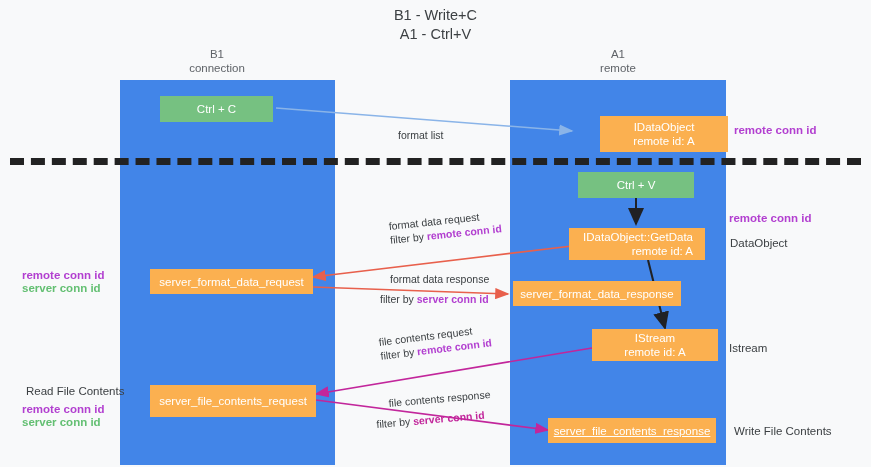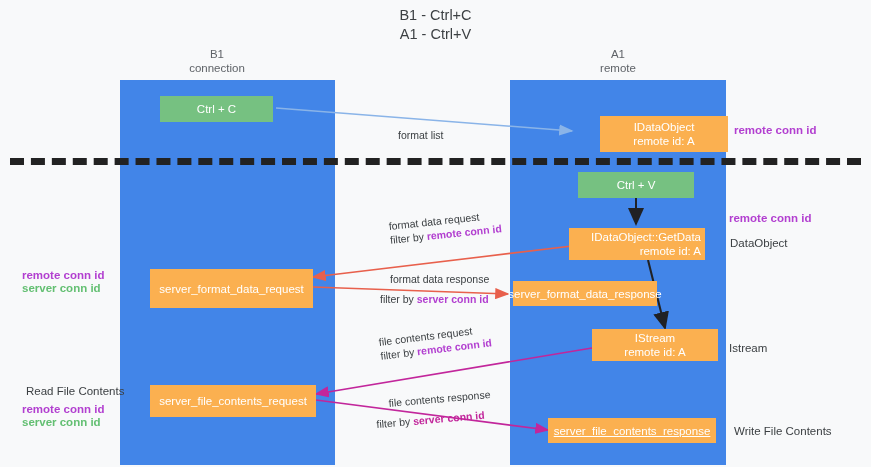--- a/index.html
+++ b/index.html
@@ -56,21 +56,21 @@
     position: absolute;
     box-sizing: border-box;
     display: flex;
     flex-direction: column;
     align-items: center;
     justify-content: center;
     color: #ffffff;
     font-size: 11.5px;
     line-height: 14px;
     text-align: center;
-    padding: 2px 4px;
+    padding: 2px 12px;
   }
   .box.green  { background: #76c181; }
   .box.orange { background: #fbb050; }
   .box .l2 { display: block; }
 
   
   .anno {
     position: absolute;
     font-size: 11.5px;
     line-height: 14px;
@@ -110,21 +110,21 @@
   .edge-label b.magenta { color: #c2269b; }
   .edge-label .lineA { display: block; }
   .edge-label .lineB { display: block; }
 </style>
 </head>
 <body>
 
 <div id="canvas">
 
   <div class="title-block">
-    <div>B1 - Ctrl+C</div>
+    <div>B1 - Write+C</div>
     <div>A1 - Ctrl+V</div>
   </div>
 
   <div class="col-header" style="left:137px; top:48px;">
     <span class="ch-name">B1</span>
     <span class="ch-sub">connection</span>
   </div>
   <div class="col-header" style="left:538px; top:48px;">
     <span class="ch-name">A1</span>
     <span class="ch-sub">remote</span>
@@ -177,25 +177,25 @@
 
   <div class="box green" style="left:578px; top:172px; width:116px; height:26px;">
     <span>Ctrl + V</span>
   </div>
 
   <div class="box orange" style="left:569px; top:228px; width:136px; height:32px;align-items:flex-end;">
     <span>IDataObject::GetData</span>
     <span class="l2">remote id: A</span>
   </div>
 
-  <div class="box orange" style="left:150px; top:269px; width:163px; height:39px;">
+  <div class="box orange" style="left:150px; top:269px; width:163px; height:25px;">
     <span>server_format_data_request</span>
   </div>
 
-  <div class="box orange" style="left:513px; top:281px; width:144px; height:25px;">
+  <div class="box orange" style="left:513px; top:281px; width:168px; height:25px;">
     <span>server_format_data_response</span>
   </div>
 
   <div class="box orange" style="left:592px; top:329px; width:126px; height:32px;">
     <span>IStream</span>
     <span class="l2">remote id: A</span>
   </div>
 
   <div class="box orange" style="left:150px; top:385px; width:166px; height:32px;">
     <span>server_file_contents_request</span>

